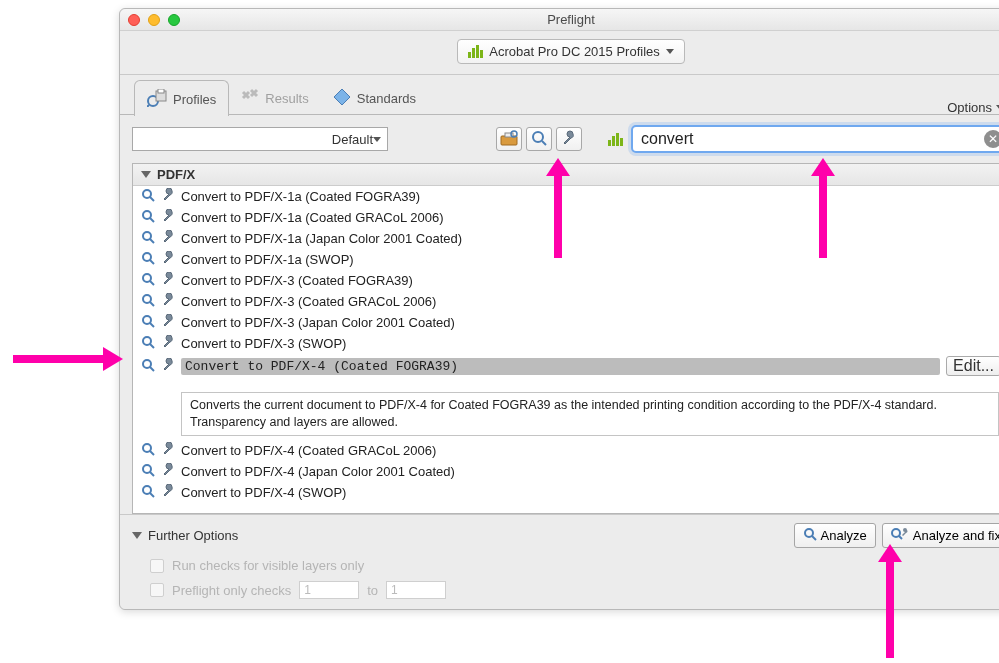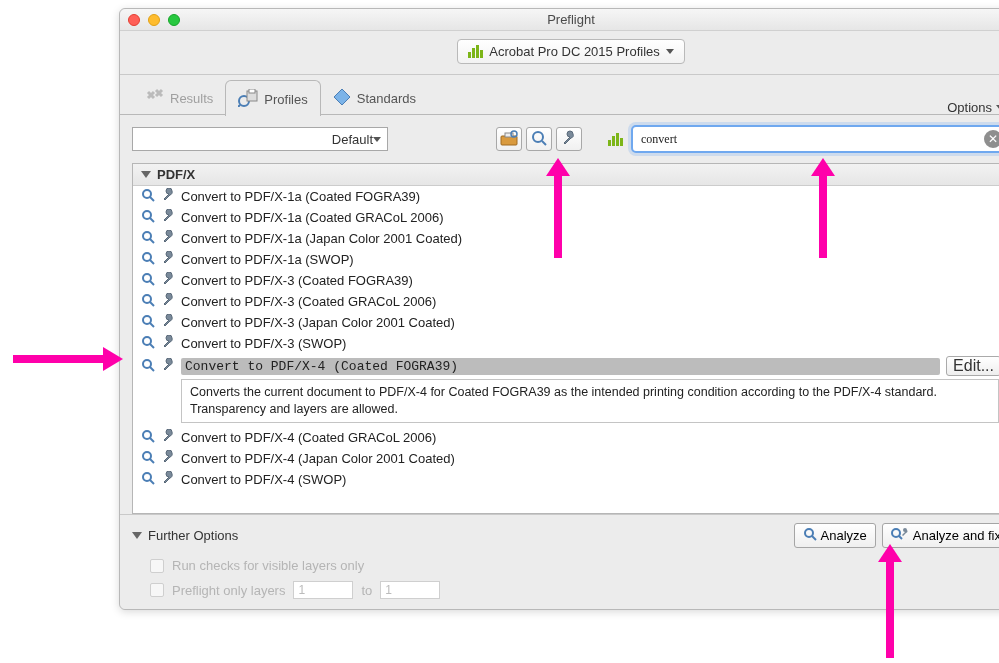--- a/index.html
+++ b/index.html
@@ -163,22 +163,22 @@
     background: #fff;
     display: flex;
     align-items: center;
     padding: 0 6px;
     box-shadow: 0 0 0 3px rgba(111,168,239,0.25);
   }
   .search-input {
     flex: 1;
     border: none;
     outline: none;
-    font-size: 12px;
-    font-family: Liberation Serif, serif;
+    font-size: 16px;
+    font-family: Liberation Sans, sans-serif;
     color: #222;
   }
   .clear-x {
     width: 18px; height: 18px;
     border-radius: 50%;
     background: #8e8e8e;
     color: #fff;
     display: flex;
     align-items: center;
     justify-content: center;
@@ -227,21 +227,21 @@
   .row .edit-btn {
     margin-left: auto;
     font-size: 16px;
     color: #333;
     background: linear-gradient(#fff,#eee);
     border: 1px solid #aaa;
     padding: 0 6px;
     border-radius: 3px;
   }
   .desc-box {
-    margin: 1px 10px 4px 48px;
+    margin: 14px 10px 4px 48px;
     border: 1px solid #c4c4c4;
     background: #fff;
     padding: 4px 8px;
     font-size: 12.5px;
     color: #222;
     line-height: 1.35;
   }
   .scrollbar-fake {
     position: absolute;
     right: 2px;
@@ -338,39 +338,39 @@
           <span class="b3"></span>
           <span class="b4"></span>
         </span>
       <span>Acrobat Pro DC 2015 Profiles</span>
       <span class="caret-down"></span>
     </div>
   </div>
 
   <div class="tabstrip">
     <div class="tab-under"></div>
-    <div class="tab inactive">
-      <span>
-        <svg width="18" height="18">
-            <path d="M2 4 L8 10 M8 4 L2 10" stroke="#bbb" stroke-width="3"></path>
-            <path d="M10 2 L16 8 M16 2 L10 8" stroke="#bbb" stroke-width="3"></path>
-          </svg>
-      </span>
-      <span>Results</span>
-    </div>
     <div class="tab active">
       <span>
         <svg width="20" height="18">
             <circle cx="6" cy="12" r="5" fill="none" stroke="#4b7eb5" stroke-width="2"></circle>
             <line x1="2" y1="16" x2="0" y2="18" stroke="#4b7eb5" stroke-width="2"></line>
             <rect x="9" y="2" width="10" height="10" fill="#ddd" stroke="#888"></rect>
             <rect x="11" y="0" width="6" height="4" fill="#fff" stroke="#888"></rect>
           </svg>
       </span>
       <span>Profiles</span>
+    </div>
+    <div class="tab inactive">
+      <span>
+        <svg width="18" height="18">
+            <path d="M2 4 L8 10 M8 4 L2 10" stroke="#bbb" stroke-width="3"></path>
+            <path d="M10 2 L16 8 M16 2 L10 8" stroke="#bbb" stroke-width="3"></path>
+          </svg>
+      </span>
+      <span>Results</span>
     </div>
     <div class="tab">
       <span>
         <svg width="18" height="18">
             <polygon points="9,1 17,9 9,17 1,9" fill="#7bb3e8" stroke="#4b7eb5"></polygon>
           </svg>
       </span>
       <span>Standards</span>
     </div>
     <div class="options-btn">
@@ -589,21 +589,21 @@
         </div>
       </div>
     </div>
     <div class="sub-options">
       <div class="sub-row">
         <div class="chk"></div>
         <span>Run checks for visible layers only</span>
       </div>
       <div class="sub-row">
         <div class="chk"></div>
-        <span>Preflight only layers</span>
+        <span>Preflight only checks</span>
         <input class="mini-input" value="1" style="">
         <span>to</span>
         <input class="mini-input" value="1" style="">
       </div>
     </div>
   </div>
 </div>
 
 <div class="arrow" style="left:13px; top:344px;">
   <svg width="110" height="30">

